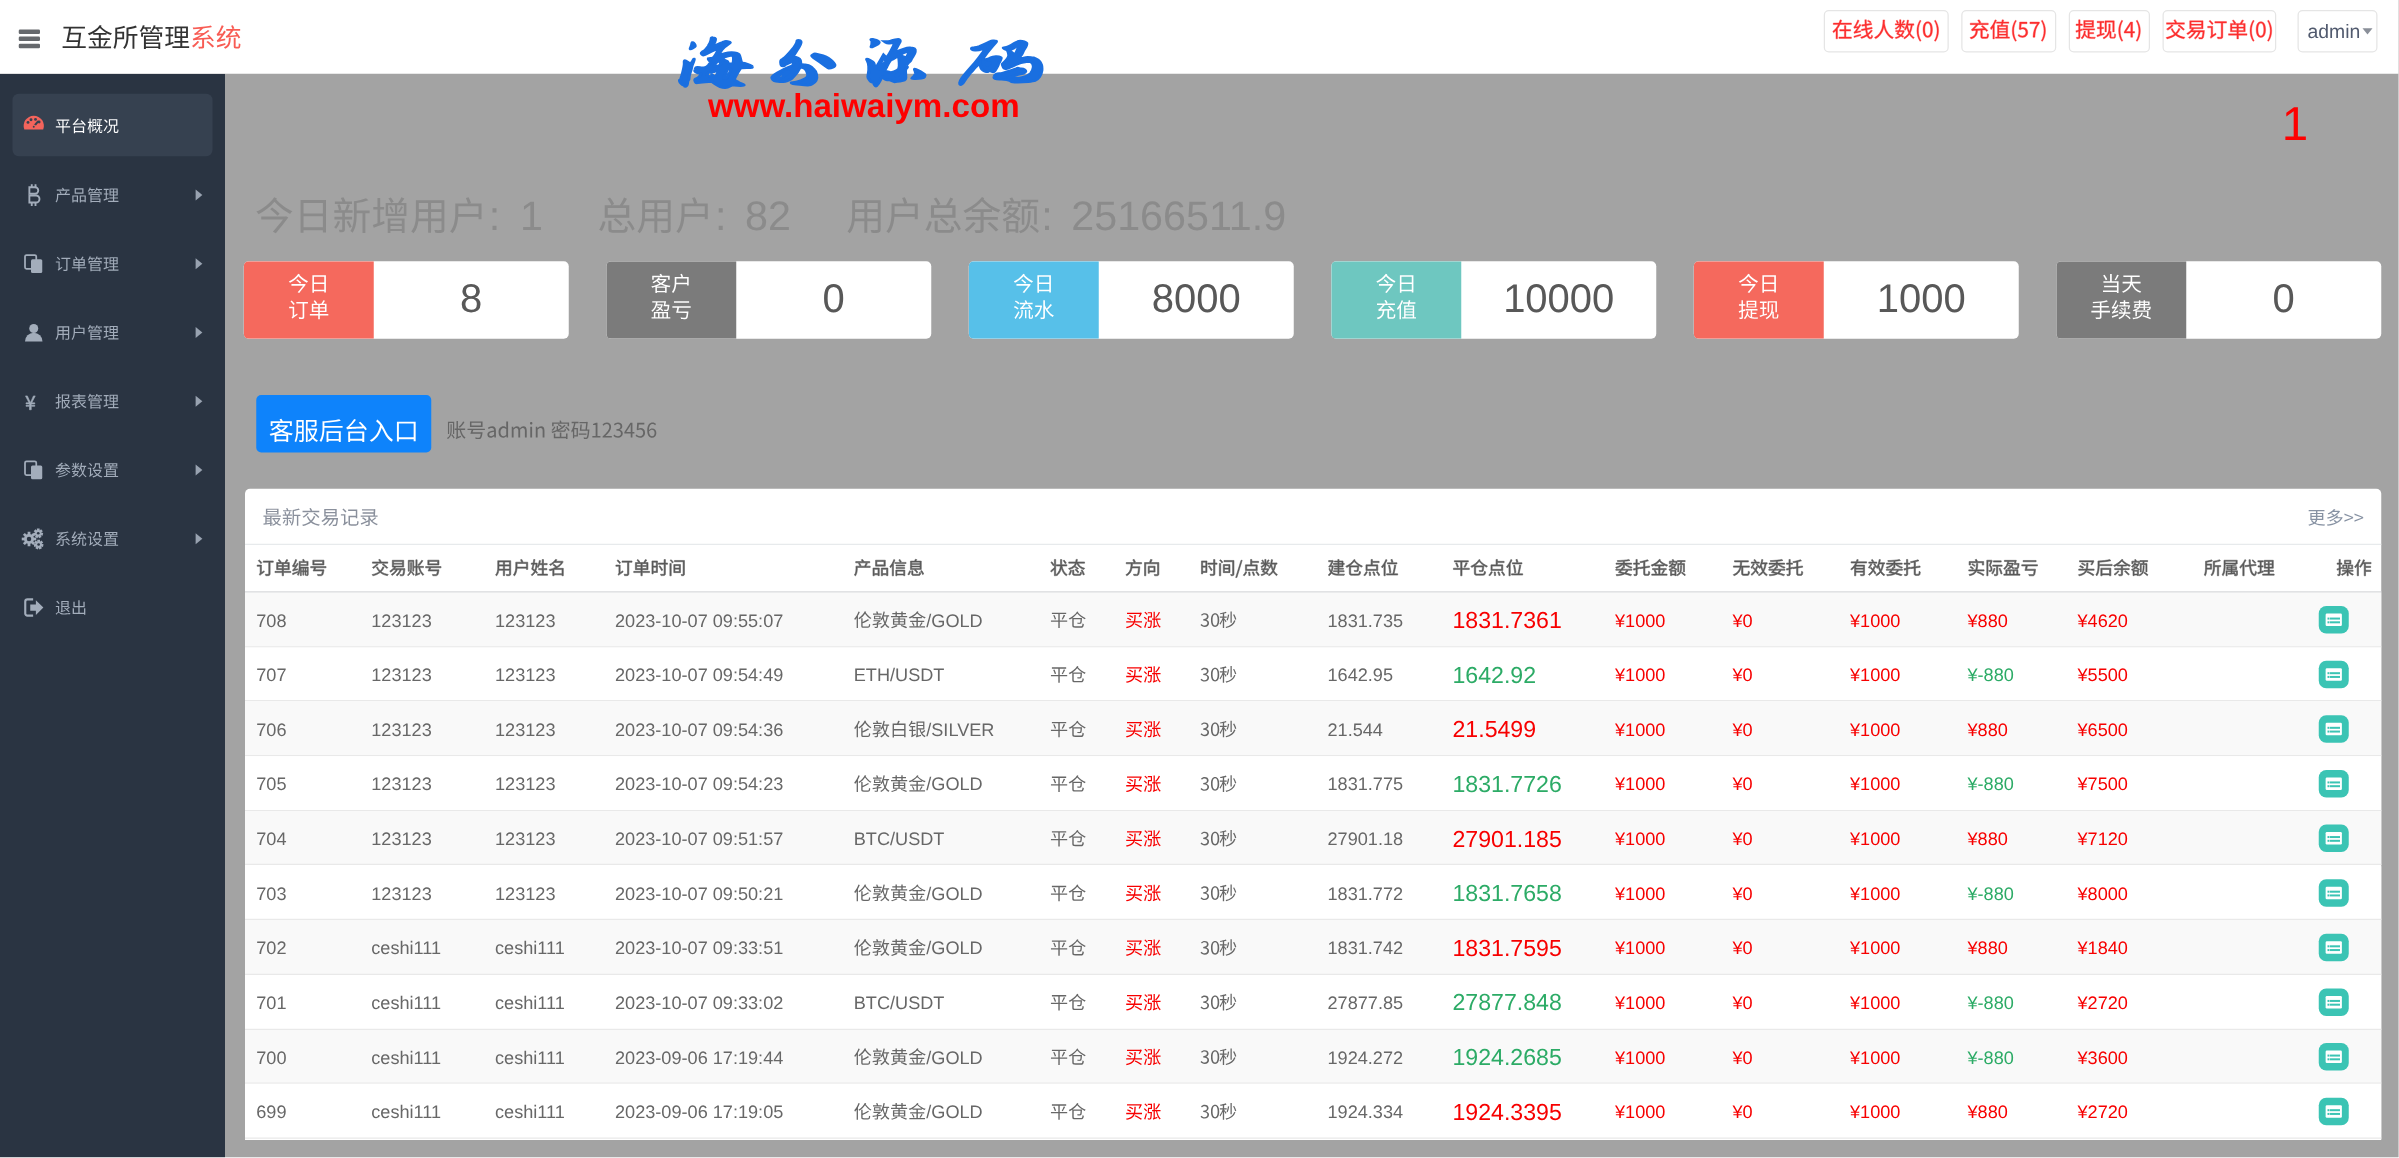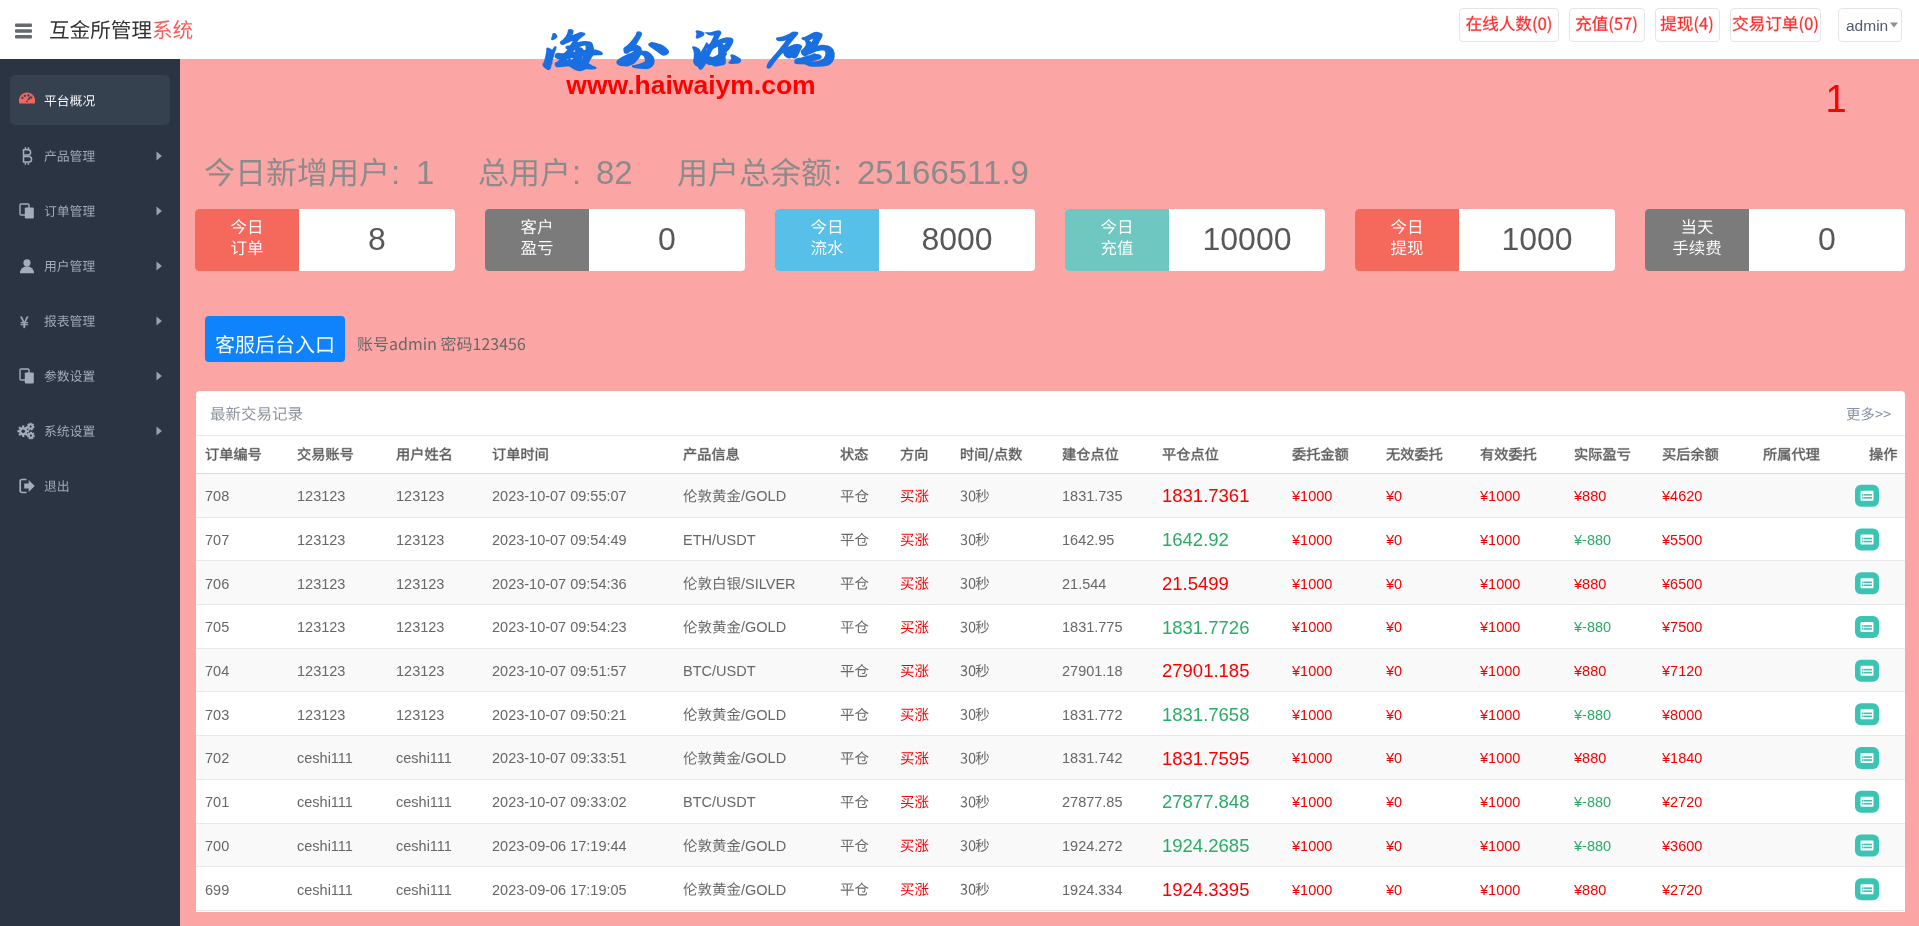--- a/index.html
+++ b/index.html
@@ -1,15 +1,15 @@
 <!DOCTYPE html>
 <html><head><meta charset="utf-8"><style>
 * { margin:0; padding:0; box-sizing:border-box; }
 body { width:1919px; height:926px; overflow:hidden; font-family:"Liberation Sans", sans-serif; }
-#page { position:relative; width:1919px; height:926px; background:#fca5a5; overflow:hidden; }
+#page { position:relative; width:1919px; height:926px; background:#a3a3a3; overflow:hidden; }
 #header { position:absolute; left:0; top:0; width:1919px; height:59px; background:#fff; }
 .hbtn { position:absolute; top:8px; height:34px; background:#fff; border:1px solid #e5e5e5; border-radius:4px; }
 #sidebar { position:absolute; left:0; top:59px; width:180px; height:867px; background:#2a3442; }
 #sactive { position:absolute; left:10px; top:75px; width:160px; height:50px; border-radius:5px; background:#364150; }
 .card { position:absolute; top:209px; width:260px; height:62px; background:#fff; border-radius:4px; overflow:hidden; }
 .clab { position:absolute; left:0; top:0; width:104px; height:62px; }
 #csbtn { position:absolute; left:205px; top:316px; width:140px; height:46px; background:#0e83fb; border-radius:4px; }
 #panel { position:absolute; left:196px; top:391px; width:1709px; height:521px; background:#fff; border-radius:4px 4px 0 0; }
 #ptitle { position:absolute; left:196px; top:391px; width:1709px; height:45px; border-bottom:1px solid #e7eaec; }
 #thead { position:absolute; left:196px; top:436px; width:1709px; height:38px; border-bottom:1px solid #d7d9dc; }

